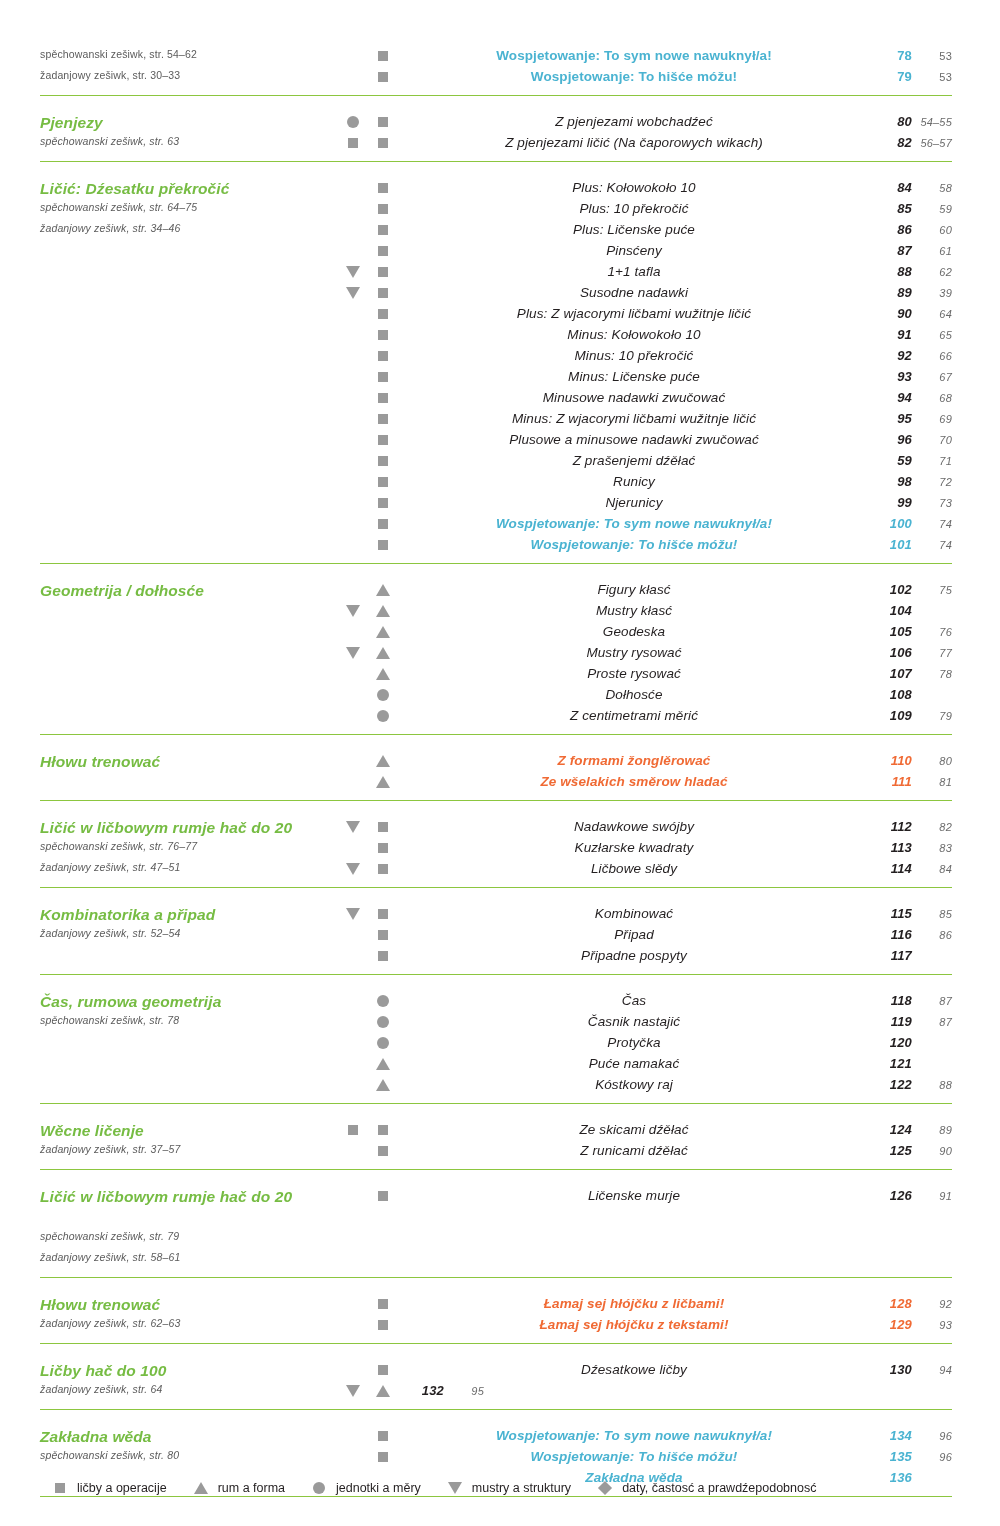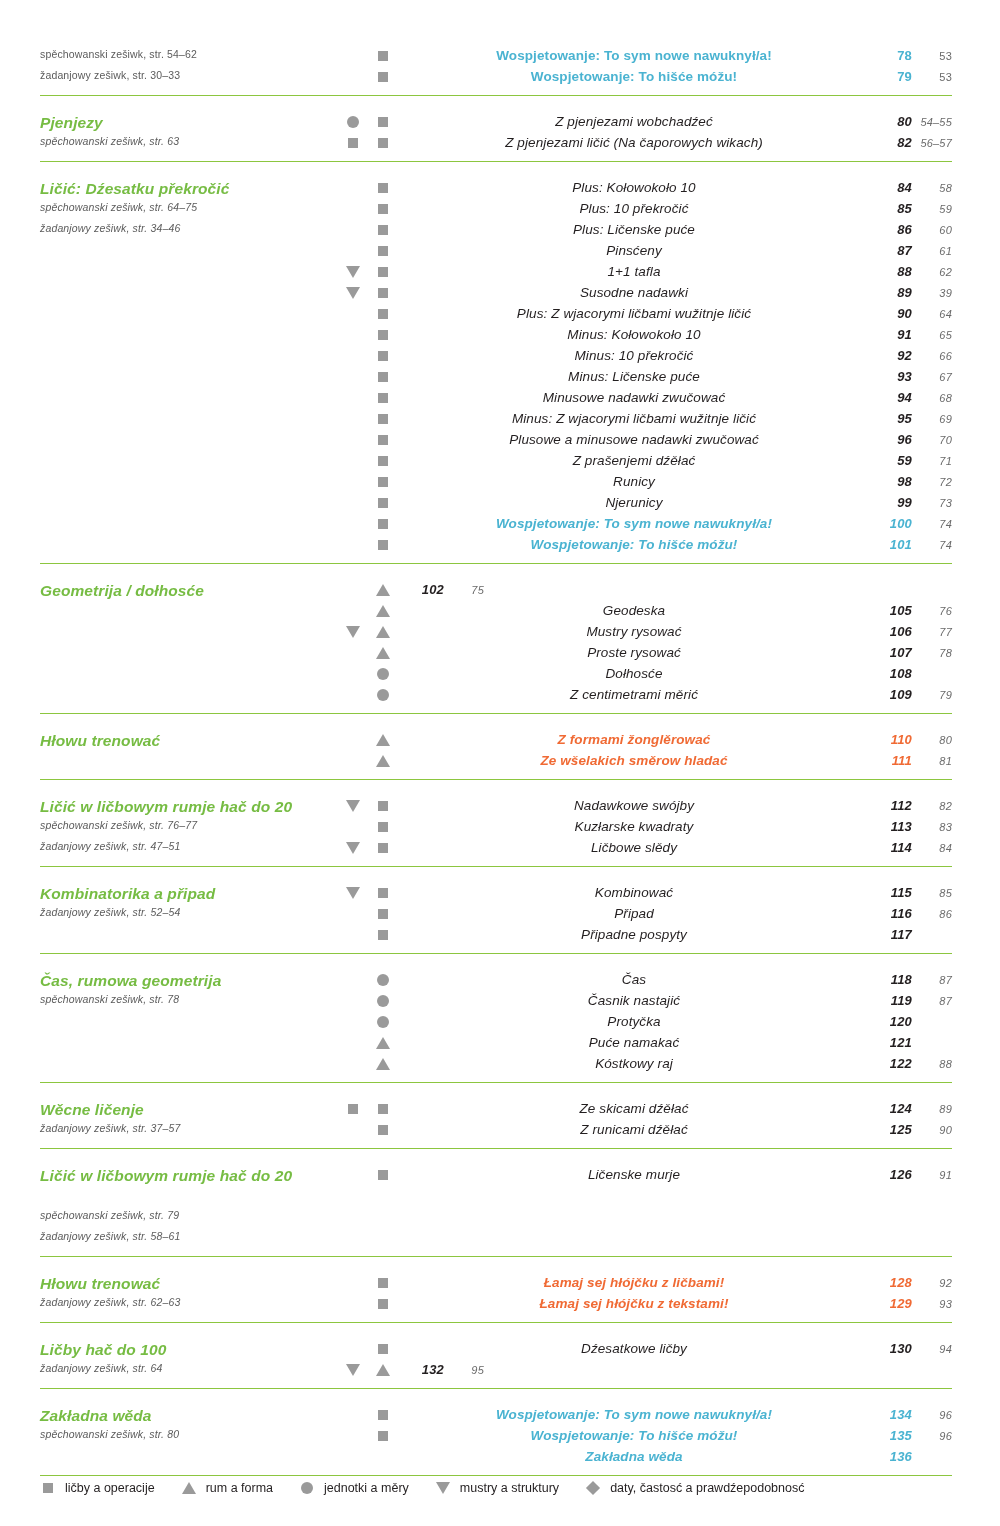--- a/index.html
+++ b/index.html
@@ -146,21 +146,21 @@
     font-size: 11px;
     line-height: 20px;
     color: #6a6a6a;
     letter-spacing: .2px;
     box-sizing: border-box;
   }
 
   
   .legend {
     position: absolute;
-    left: 40px;
+    left: 52px;
     right: 52px;
     bottom: 30px;
     display: flex;
     align-items: center;
     gap: 26px;
     font-size: 12.5px;
     color: #231f20;
     white-space: nowrap;
   }
   .legend .item {
@@ -439,22 +439,35 @@
       </div>
       <div class="group">
         <div class="grow">
           <div class="left">
             <div class="chapter">Geometrija / dołhosće</div>
           </div>
           <span class="ic"></span>
           <span class="ic">
             <i class="tri-up"></i>
           </span>
+          <div class="title">Figury kłasć</div>
           <div class="pg">102</div>
           <div class="pg2">75</div>
+        </div>
+        <div class="grow">
+          <div class="left">&nbsp;</div>
+          <span class="ic">
+            <i class="tri-dn"></i>
+          </span>
+          <span class="ic">
+            <i class="tri-up"></i>
+          </span>
+          <div class="title">Mustry kłasć</div>
+          <div class="pg">104</div>
+          <div class="pg2"></div>
         </div>
         <div class="grow">
           <div class="left">&nbsp;</div>
           <span class="ic"></span>
           <span class="ic">
             <i class="tri-up"></i>
           </span>
           <div class="title">Geodeska</div>
           <div class="pg">105</div>
           <div class="pg2">76</div>

